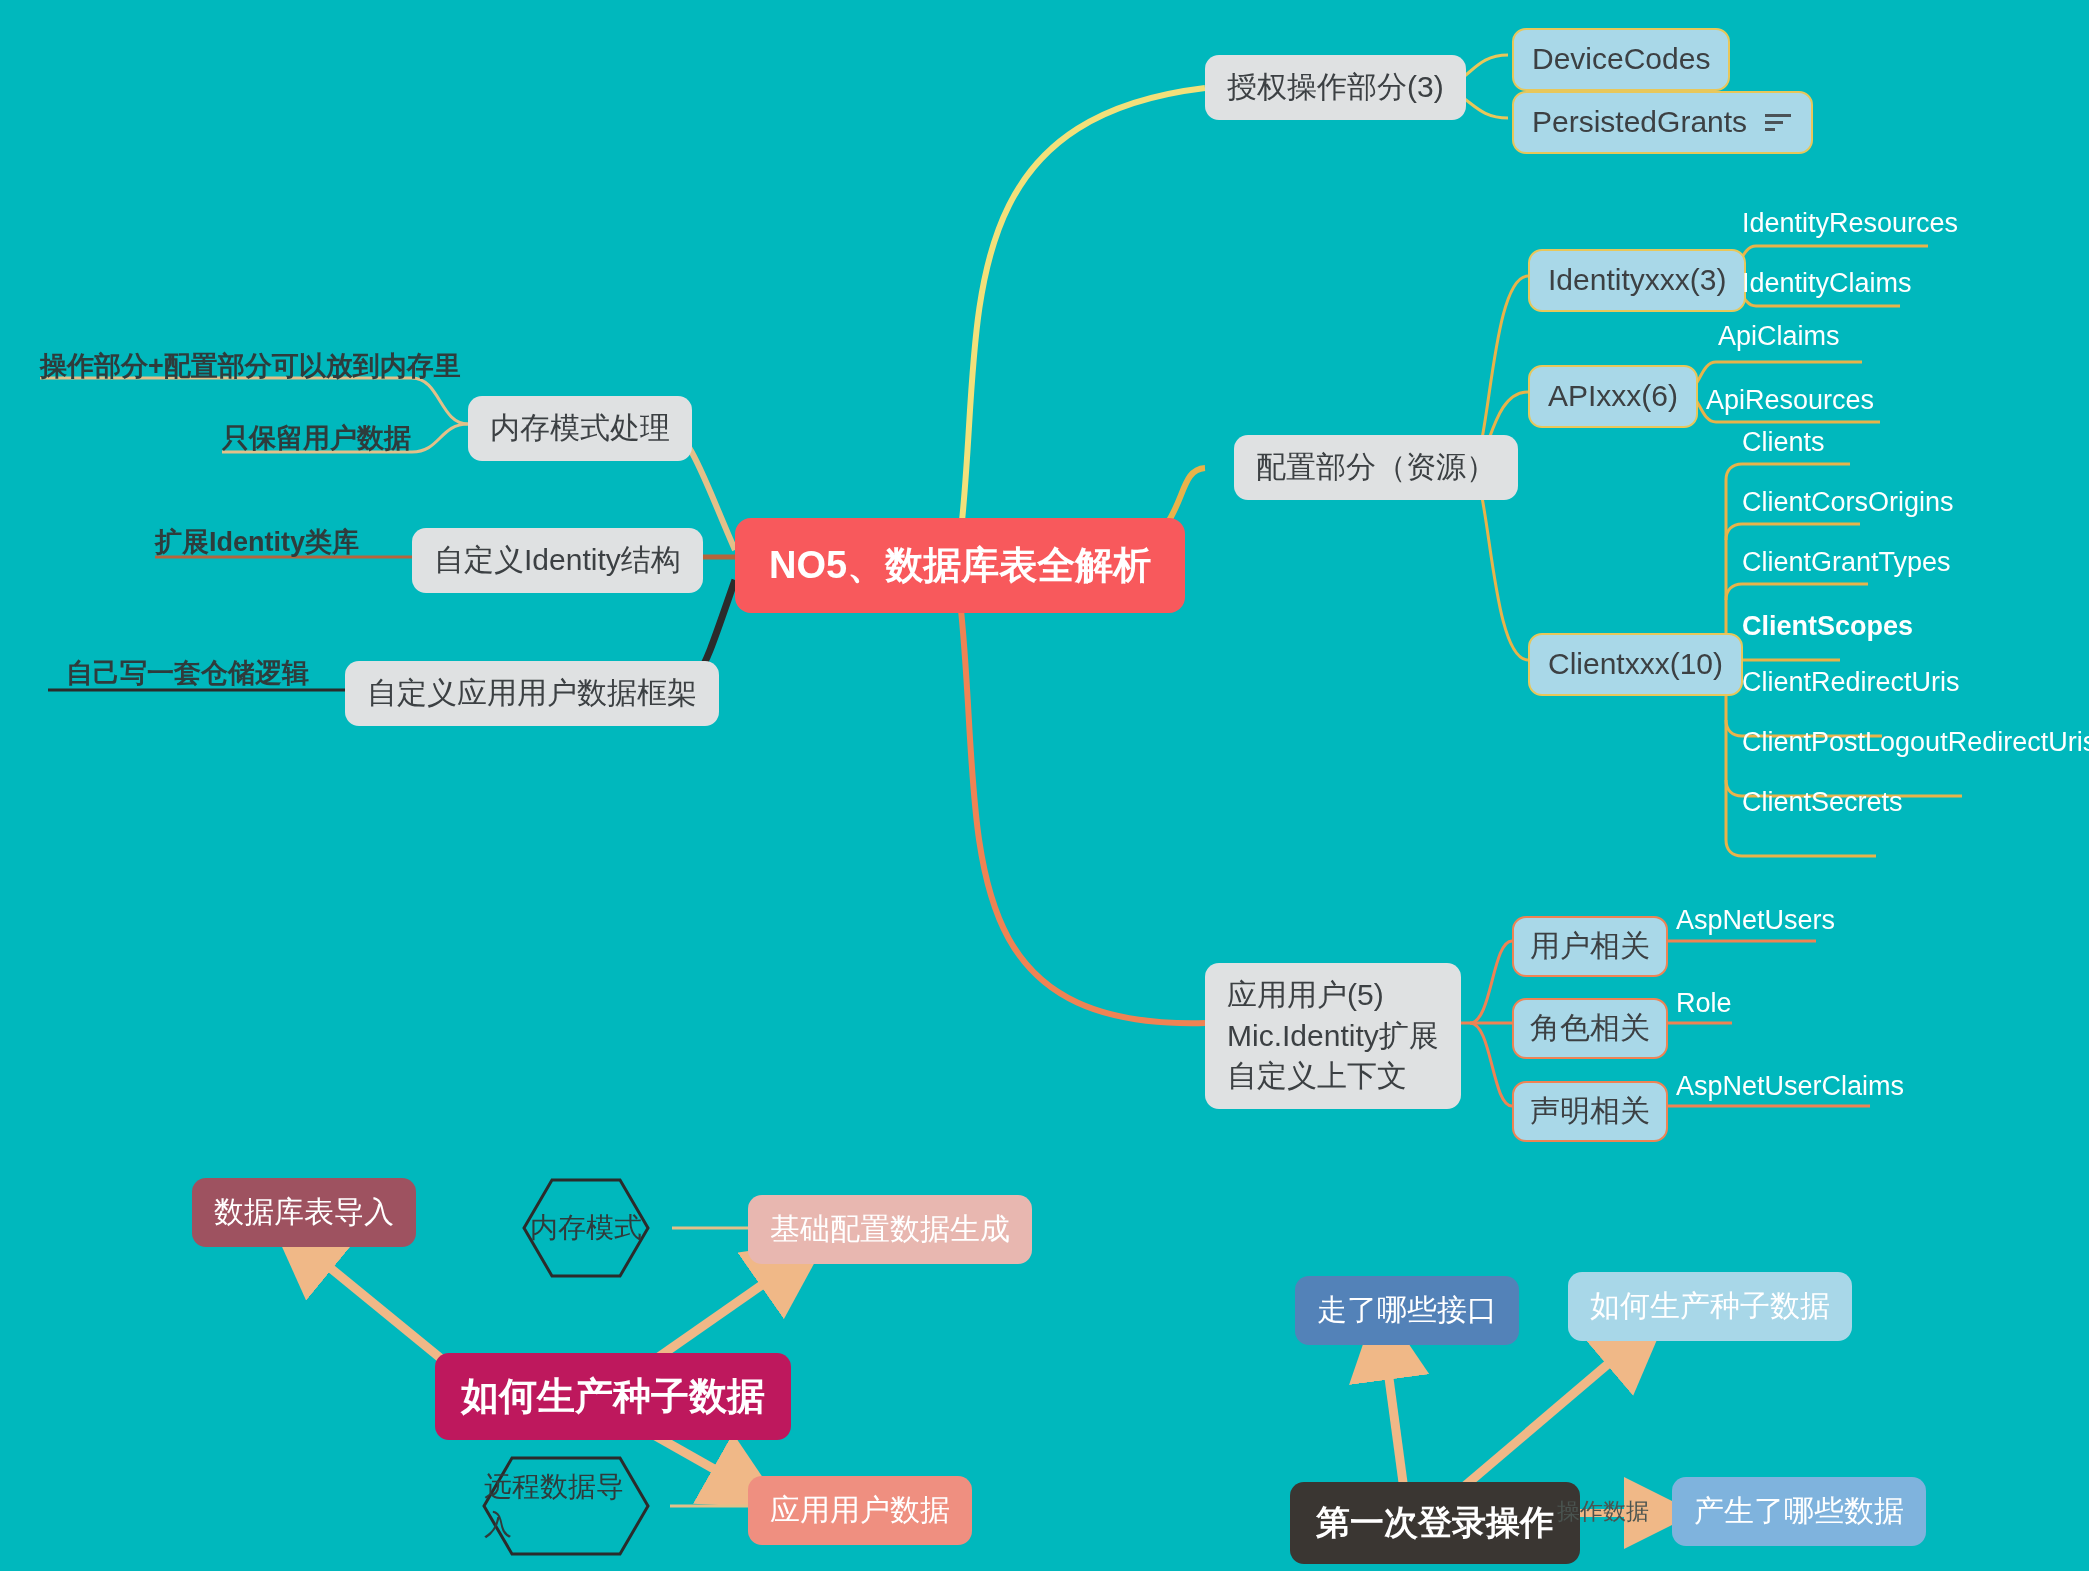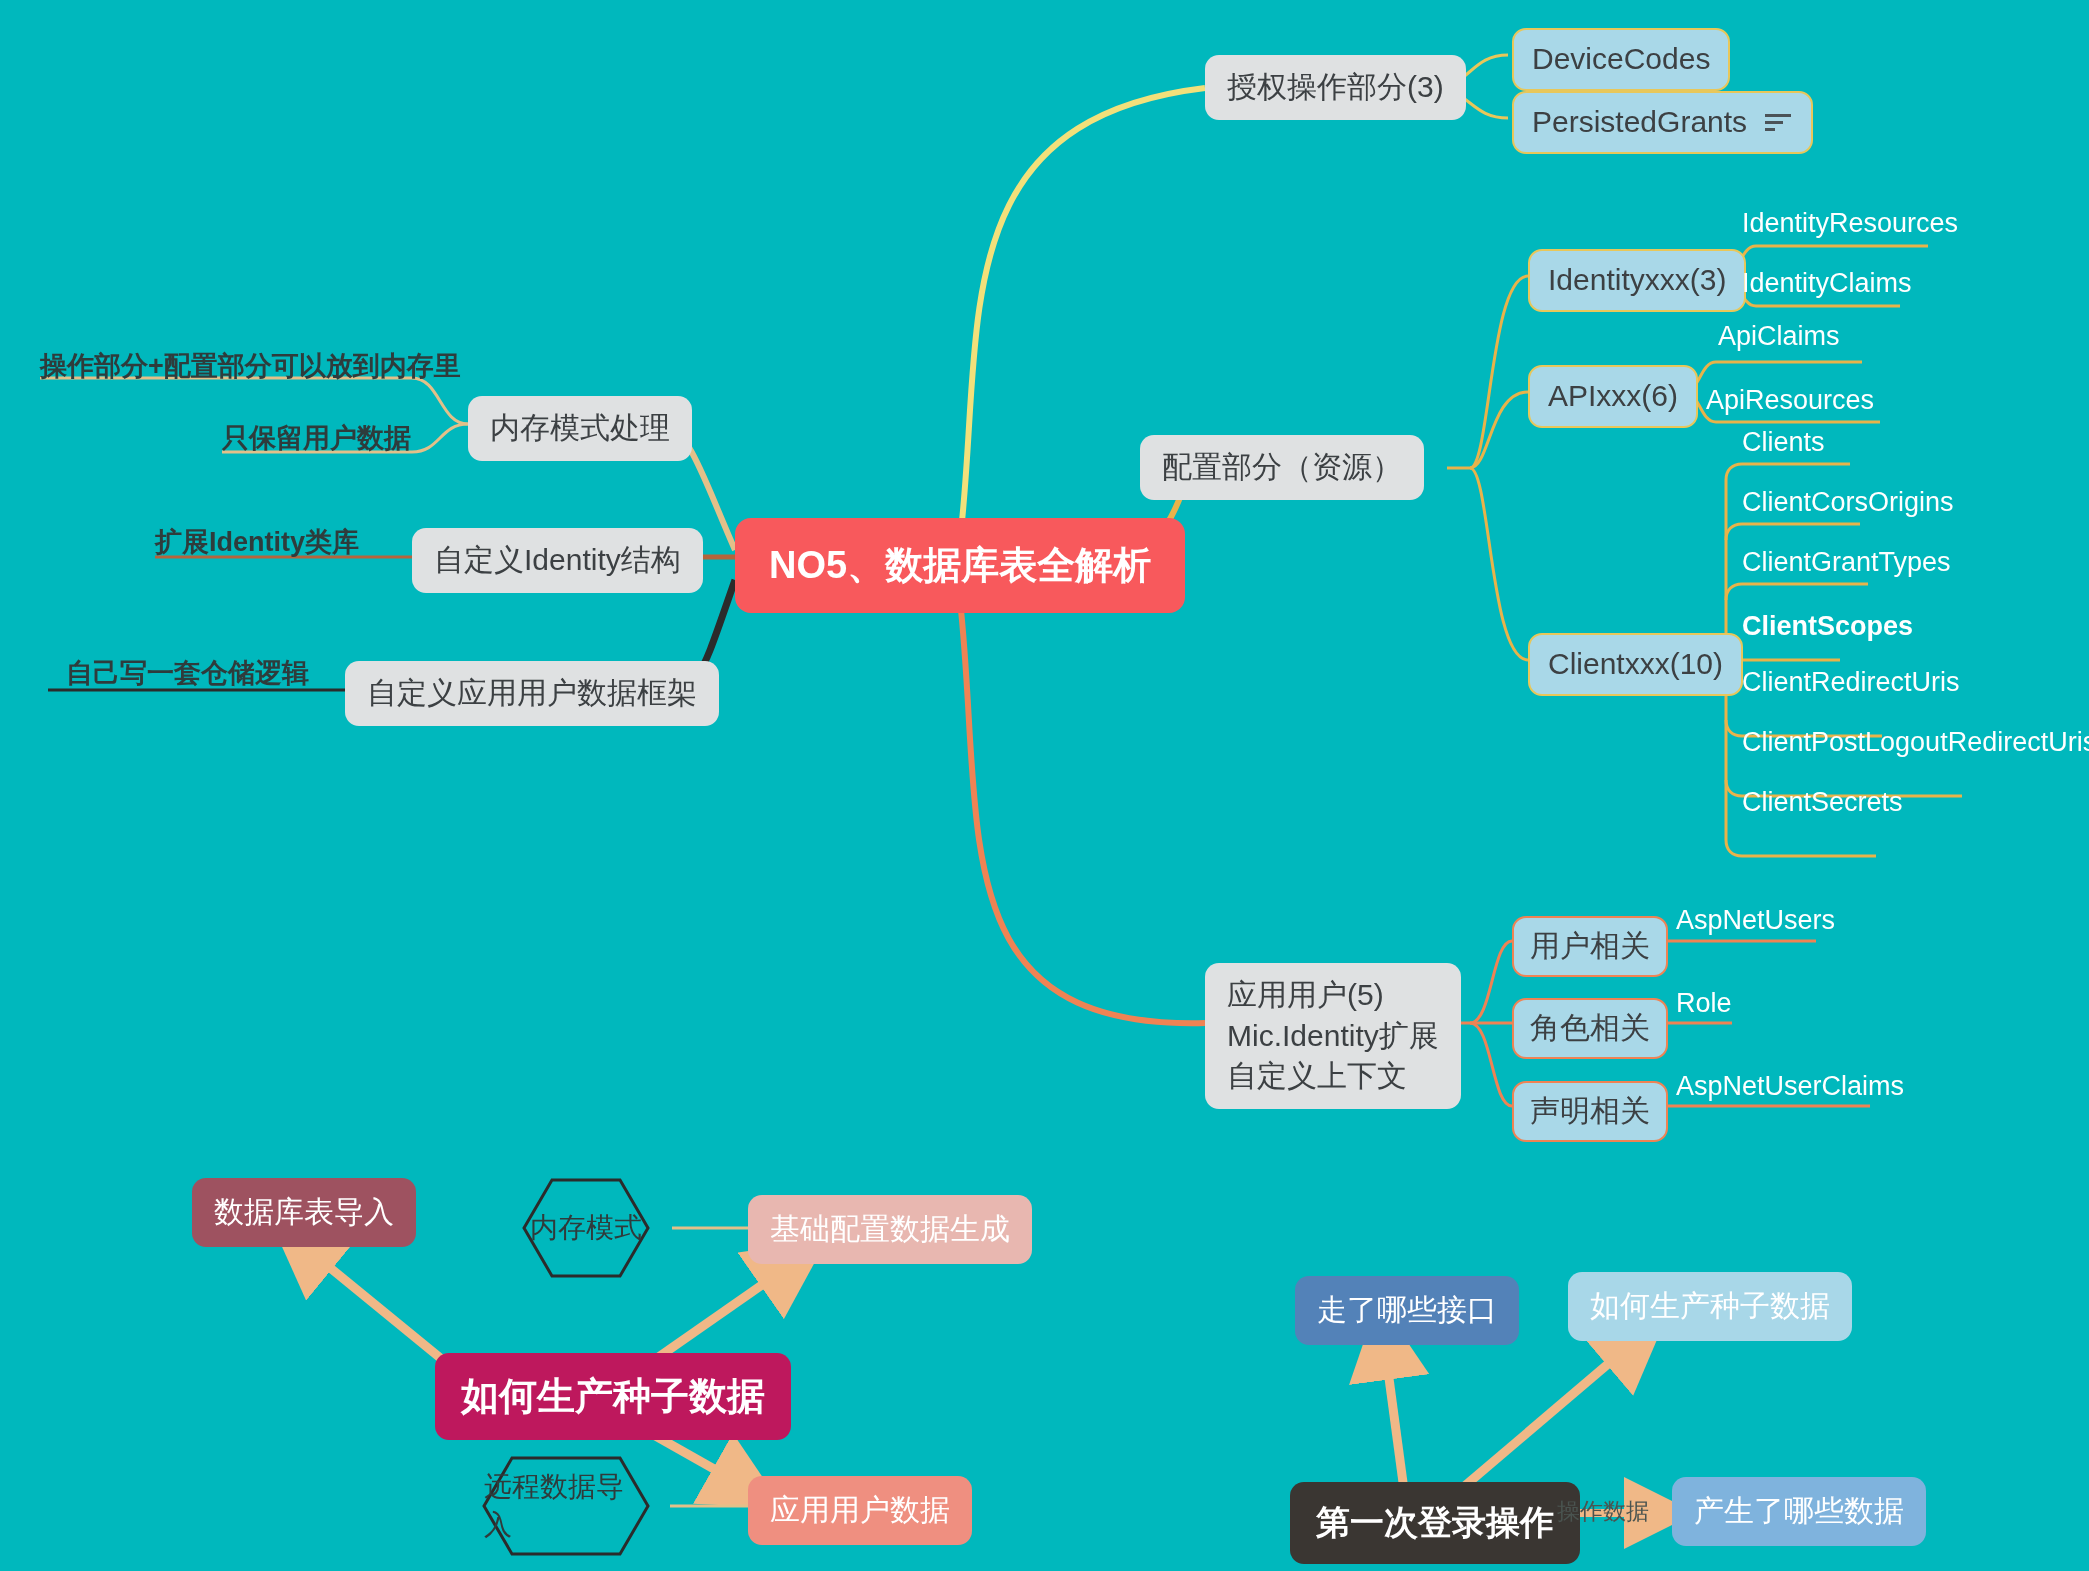--- a/index.html
+++ b/index.html
@@ -147,21 +147,21 @@
     <span class="txt">PersistedGrants</span>
     <span class="notes-icon">
       <svg width="30" height="22" viewBox="0 0 30 22" aria-hidden="true">
         <rect x="2" y="4" width="26" height="3" fill="#4b5358"></rect>
         <rect x="2" y="11" width="18" height="3" fill="#4b5358"></rect>
         <rect x="2" y="18" width="10" height="3" fill="#4b5358"></rect>
       </svg>
     </span>
   </div>
 
-  <div class="node gray" style="left:1140px;top:435px;">
+  <div class="node gray" style="left:1234px;top:435px;">
     <span class="txt">配置部分（资源）</span>
   </div>
 
   <div class="node blue-y" style="left:1528px;top:249px;">
     <span class="txt">Identityxxx(3)</span>
   </div>
   <div class="node leaf" style="left:1742px;top:205px;">
     <span class="txt">IdentityResources</span>
   </div>
   <div class="node leaf" style="left:1742px;top:265px;">

